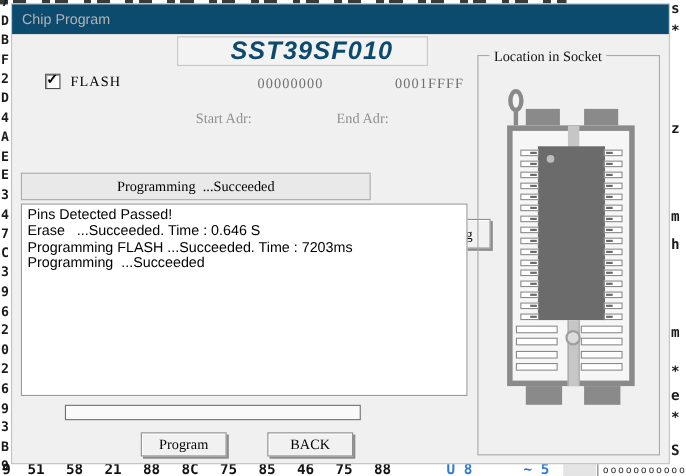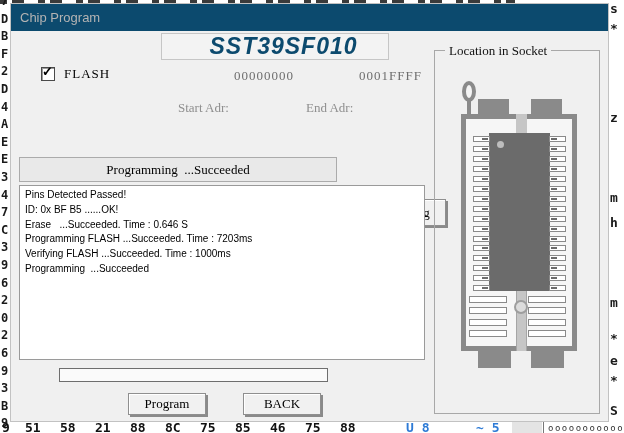--- a/index.html
+++ b/index.html
@@ -44,21 +44,21 @@
   #status-panel{position:absolute;left:8px;top:153px;width:316px;height:23px;background:#e9e9e9;
       border:1px solid #ababab;display:flex;align-items:center;justify-content:center;}
   #status-text{font-family:"Liberation Serif",serif;font-size:13px;color:#000;white-space:pre;}
   .btn{position:absolute;background:#f1f1f1;border:1px solid #8f8f8f;
       box-shadow:2px 2px 0 #8a8a8a, inset 1px 1px 0 #ffffff;
       font-family:"Liberation Serif",serif;font-size:13px;color:#000;
       display:flex;align-items:center;justify-content:center;cursor:pointer;}
   #save-log-btn{left:353px;top:151px;width:80px;height:25px;margin-top:44px;}
   #log-box{position:absolute;left:8px;top:181px;width:406px;height:175px;background:#ffffff;
       border:1px solid #9a9a9a;overflow:hidden;padding:2px 0 0 5px;box-sizing:border-box;}
-  .log-line{font-family:"Liberation Sans",sans-serif;font-size:10px;line-height:14.8px;
+  .log-line{font-family:"Liberation Sans",sans-serif;font-size:13px;line-height:14.8px;
       color:#000;white-space:pre;}
   #progress-bar{position:absolute;left:48px;top:364px;width:267px;height:12px;background:#fafafa;
       border:1px solid #6e6e6e;}
   #progress-fill{height:100%;background:#316ac5;width:0%;}
   #program-btn{left:117px;top:389px;width:76px;height:20px;}
   #back-btn{left:232px;top:389px;width:76px;height:20px;}
   
   #group-socket{left:423px;top:46px;width:164px;height:362px;}
   .sock{position:absolute;}
   #lever-ring{left:451px;top:77px;width:14px;height:21px;border:4px solid #8a8a8a;border-radius:50%;box-sizing:border-box;background:#f4f4f4;}
@@ -166,24 +166,22 @@
   <span id="end-adr-label" class="adr-label">End Adr:</span>
   <span id="end-adr-value" class="adr-value">0001FFFF</span>
 
   <div id="status-panel">
     <span id="status-text">Programming  ...Succeeded</span>
   </div>
   <div id="save-log-btn" class="btn">Save Log</div>
 
   <div id="log-box">
       <div class="log-line">Pins Detected Passed!</div>
-      <div class="log-line">ID: 0x BF B5 ......OK!</div>
       <div class="log-line">Erase   ...Succeeded. Time : 0.646 S</div>
       <div class="log-line">Programming FLASH ...Succeeded. Time : 7203ms</div>
-      <div class="log-line">Verifying FLASH ...Succeeded. Time : 1000ms</div>
       <div class="log-line">Programming  ...Succeeded</div>
     </div>
 
   <div id="progress-bar">
     <div id="progress-fill" style="width: 0%;"></div>
   </div>
 
   <div id="back-btn" class="btn">BACK</div>
   <div id="program-btn" class="btn">Program</div>
 

